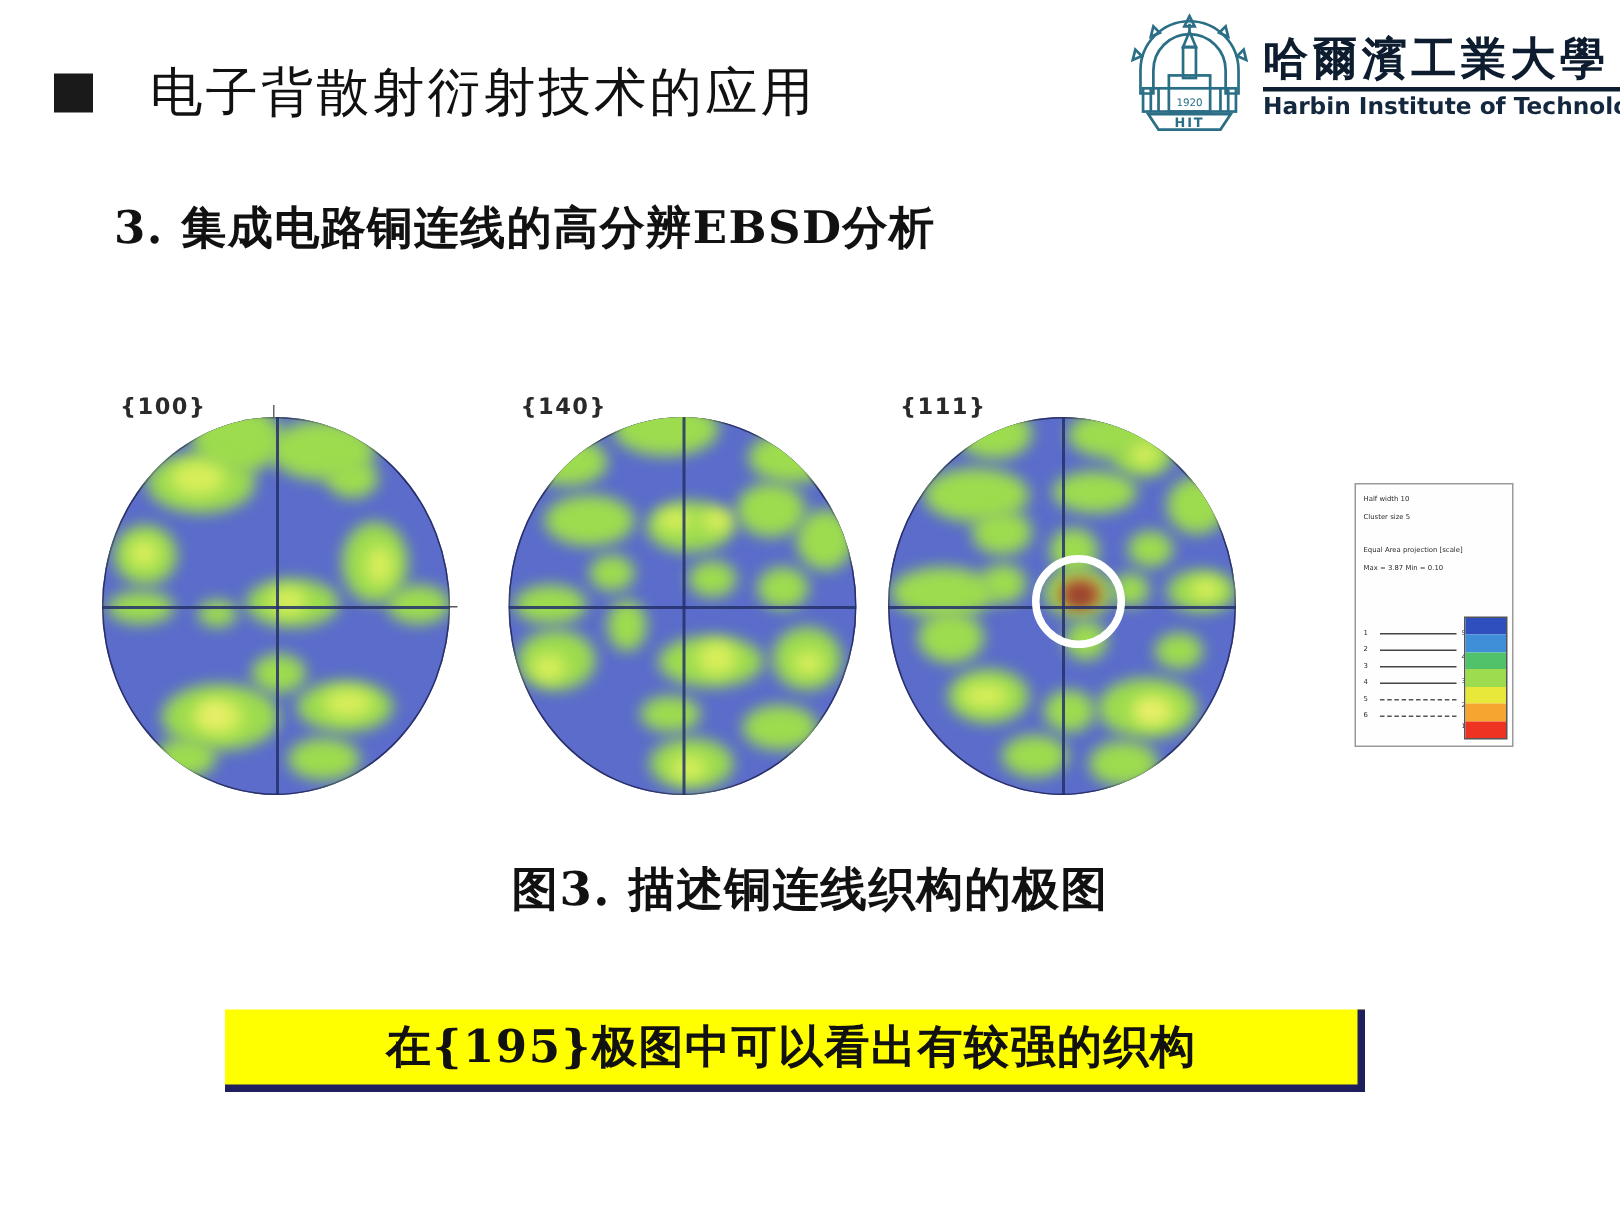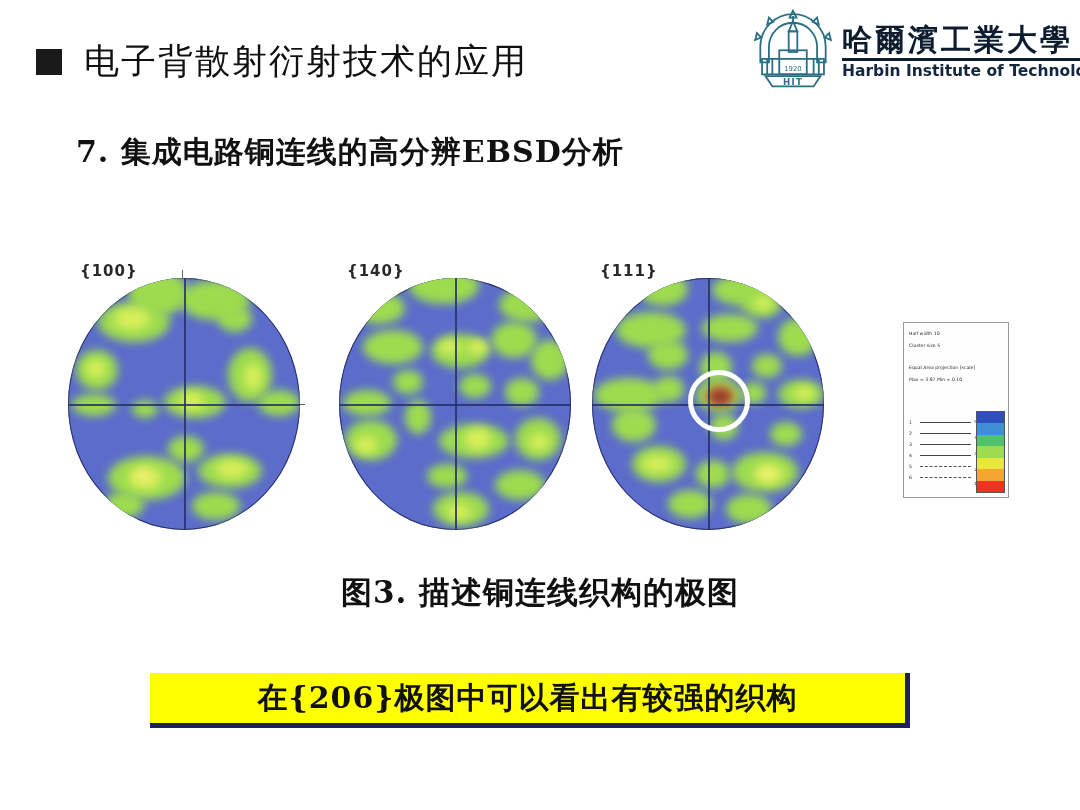--- a/index.html
+++ b/index.html
@@ -7,21 +7,21 @@
     width:1080px;height:810px;
     background:#ffffff;
     font-family:"Liberation Serif", serif;
     position:relative;
     overflow:hidden;
   }
 
   
   #slide-title{
     position:absolute; left:36px; top:38px;
-    display:flex; align-items:center; gap:22px;
+    display:flex; align-items:center; gap:38px;
   }
   #bullet-square{
     width:26px;height:26px;background:#1a1a1a;display:block;
   }
   #slide-title-text{
     font-family:"DejaVu Sans", sans-serif;
     font-size:35px; color:#111; letter-spacing:2px; font-weight:400;
   }
 
   #sub-heading{
@@ -138,21 +138,21 @@
   }
 </style>
 </head>
 <body>
 
 <div id="slide-title">
   <span id="bullet-square"></span>
   <span id="slide-title-text">电子背散射衍射技术的应用</span>
 </div>
 
-<div id="sub-heading">7. 集成电路铜连线的高分辨EBSD分析</div>
+<div id="sub-heading">3. 集成电路铜连线的高分辨EBSD分析</div>
 
 <div id="hit-logo">
   <svg id="hit-emblem" viewBox="0 0 100 100">
     <g fill="none" stroke="#2b6f86" stroke-width="2.1">
 
       <path d="M50 6 A38 38 0 0 1 88 44 L88 62 L78 62 L78 44 A28 28 0 0 0 50 16 A28 28 0 0 0 22 44 L22 62 L12 62 L12 44 A38 38 0 0 1 50 6 Z"></path>
       <path d="M50 2 L46 10 L54 10 Z"></path>
       <path d="M22 10 L20 18 L27 15 Z"></path>
       <path d="M78 10 L80 18 L73 15 Z"></path>
       <path d="M8 28 L6 36 L13 33 Z"></path>
@@ -333,14 +333,14 @@
     <div style="background:#9ddc4e;"></div>
     <div style="background:#e8e83a;"></div>
     <div style="background:#f5a630;"></div>
     <div style="background:#ee3322;"></div>
   </div>
 </div>
 
 <div id="figure-caption">图3. 描述铜连线织构的极图</div>
 
 <div id="conclusion-box">
-  <span id="conclusion-text">在{206}极图中可以看出有较强的织构</span>
+  <span id="conclusion-text">在{195}极图中可以看出有较强的织构</span>
 </div>
 
 </body></html>

